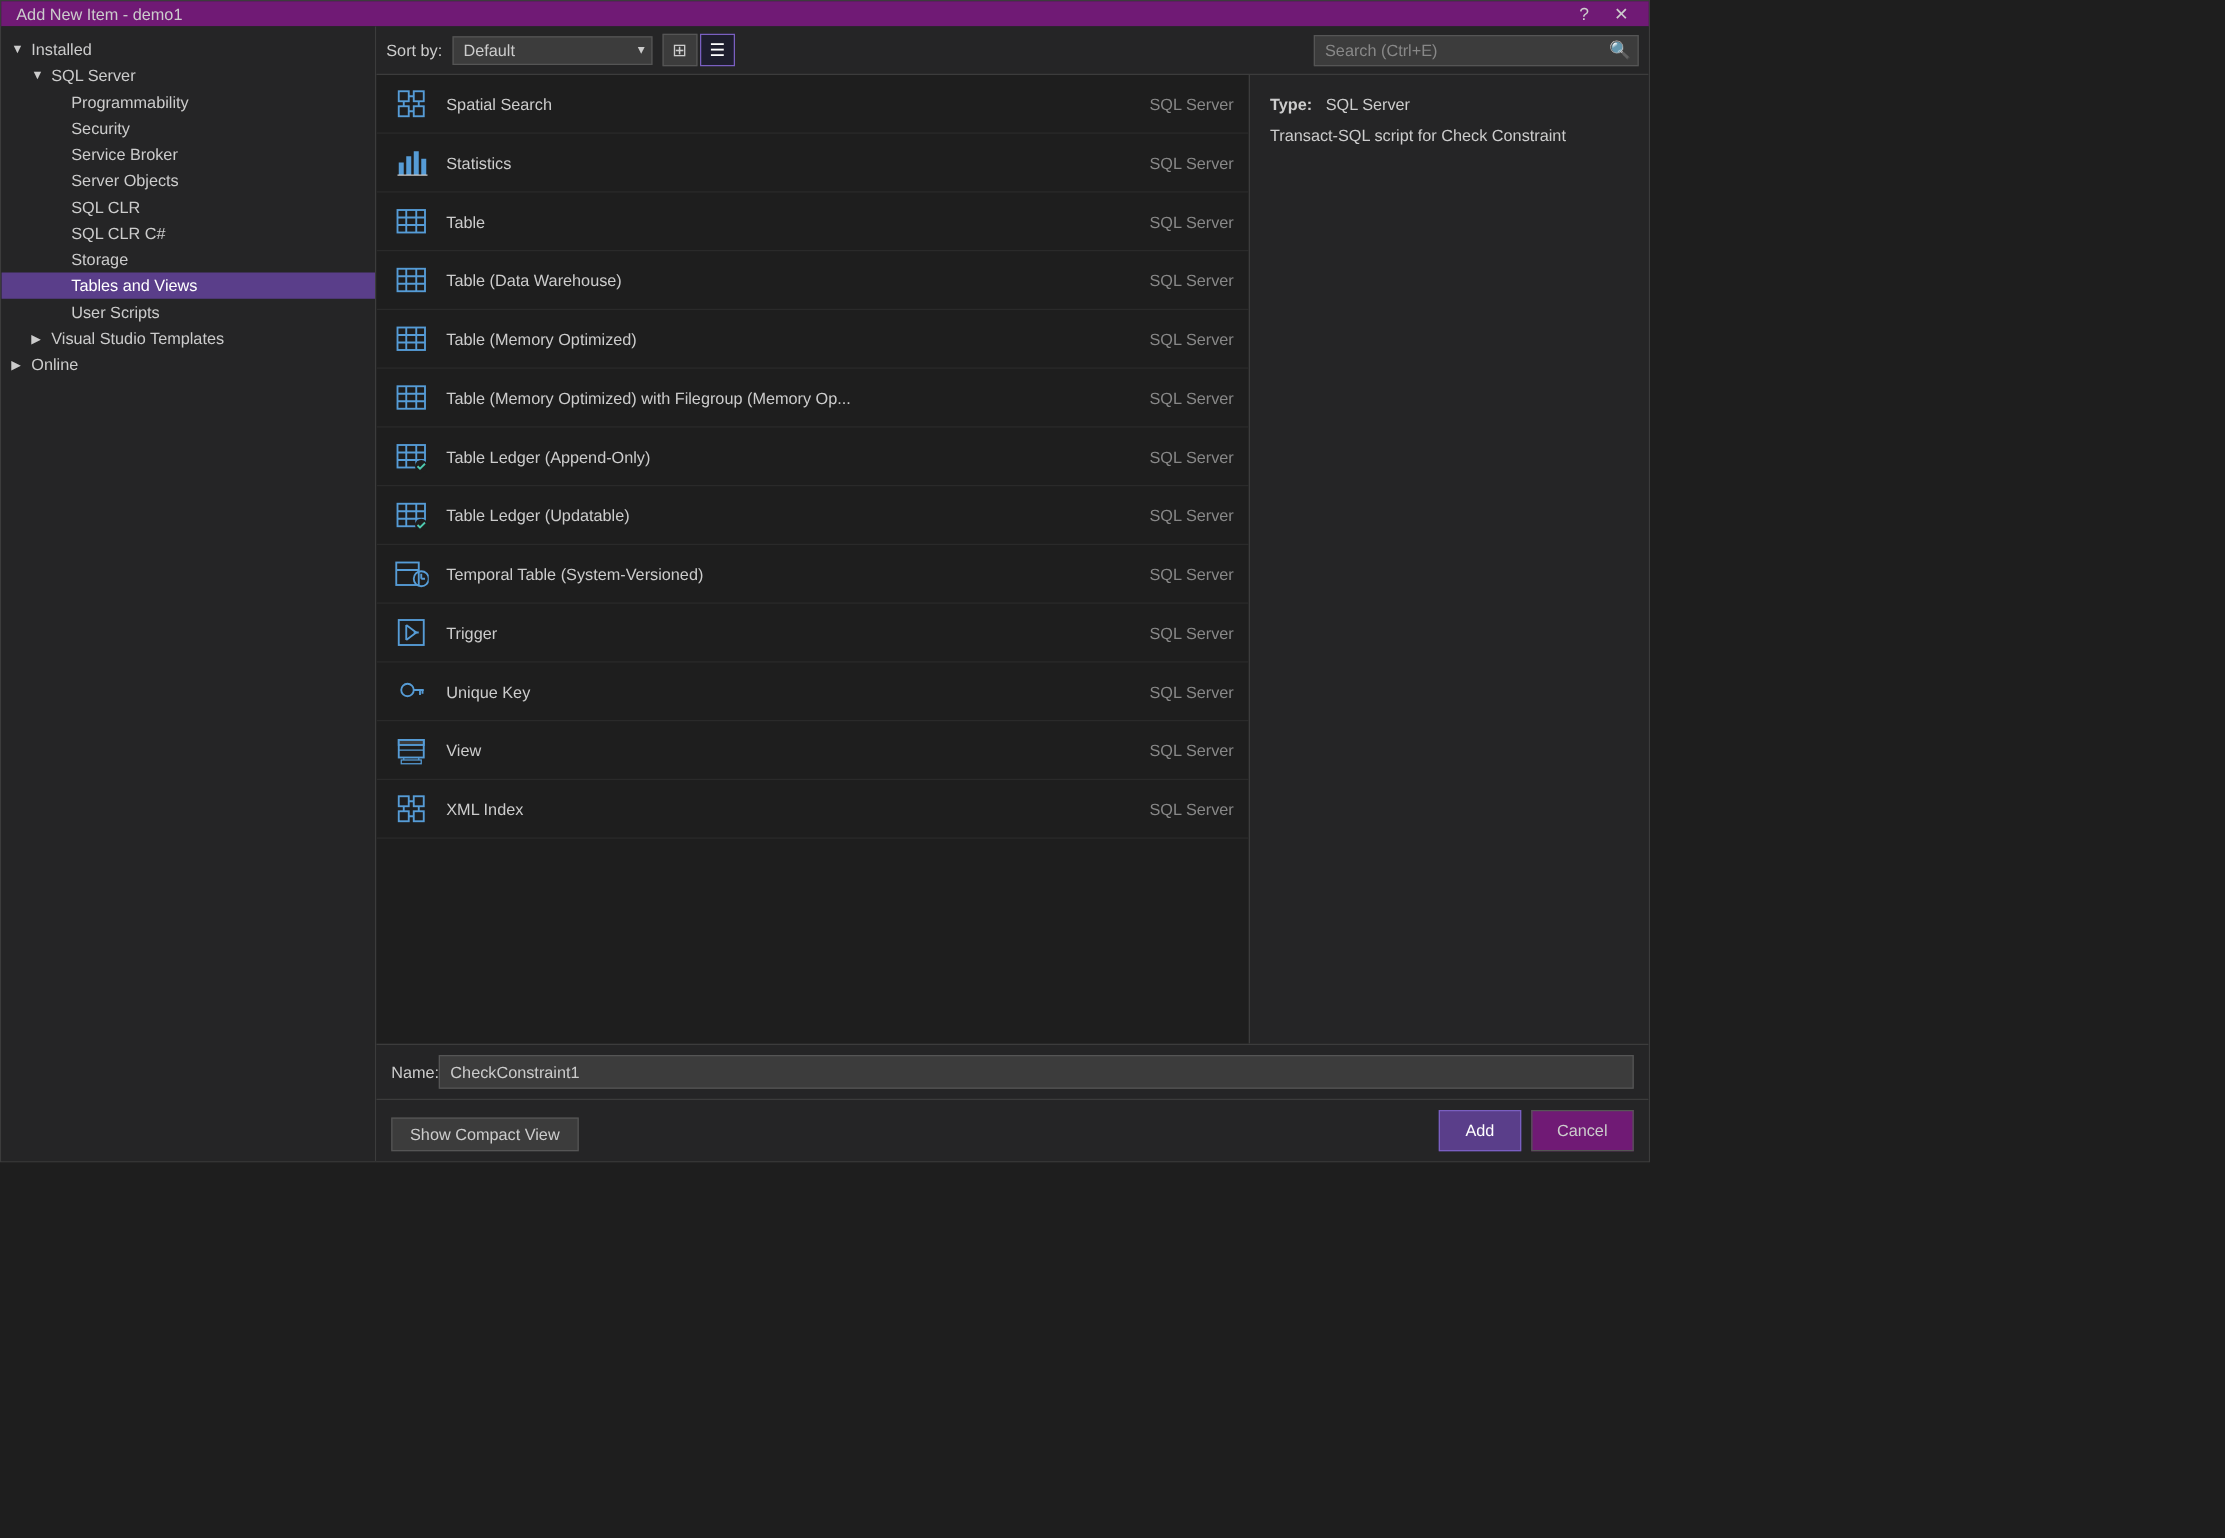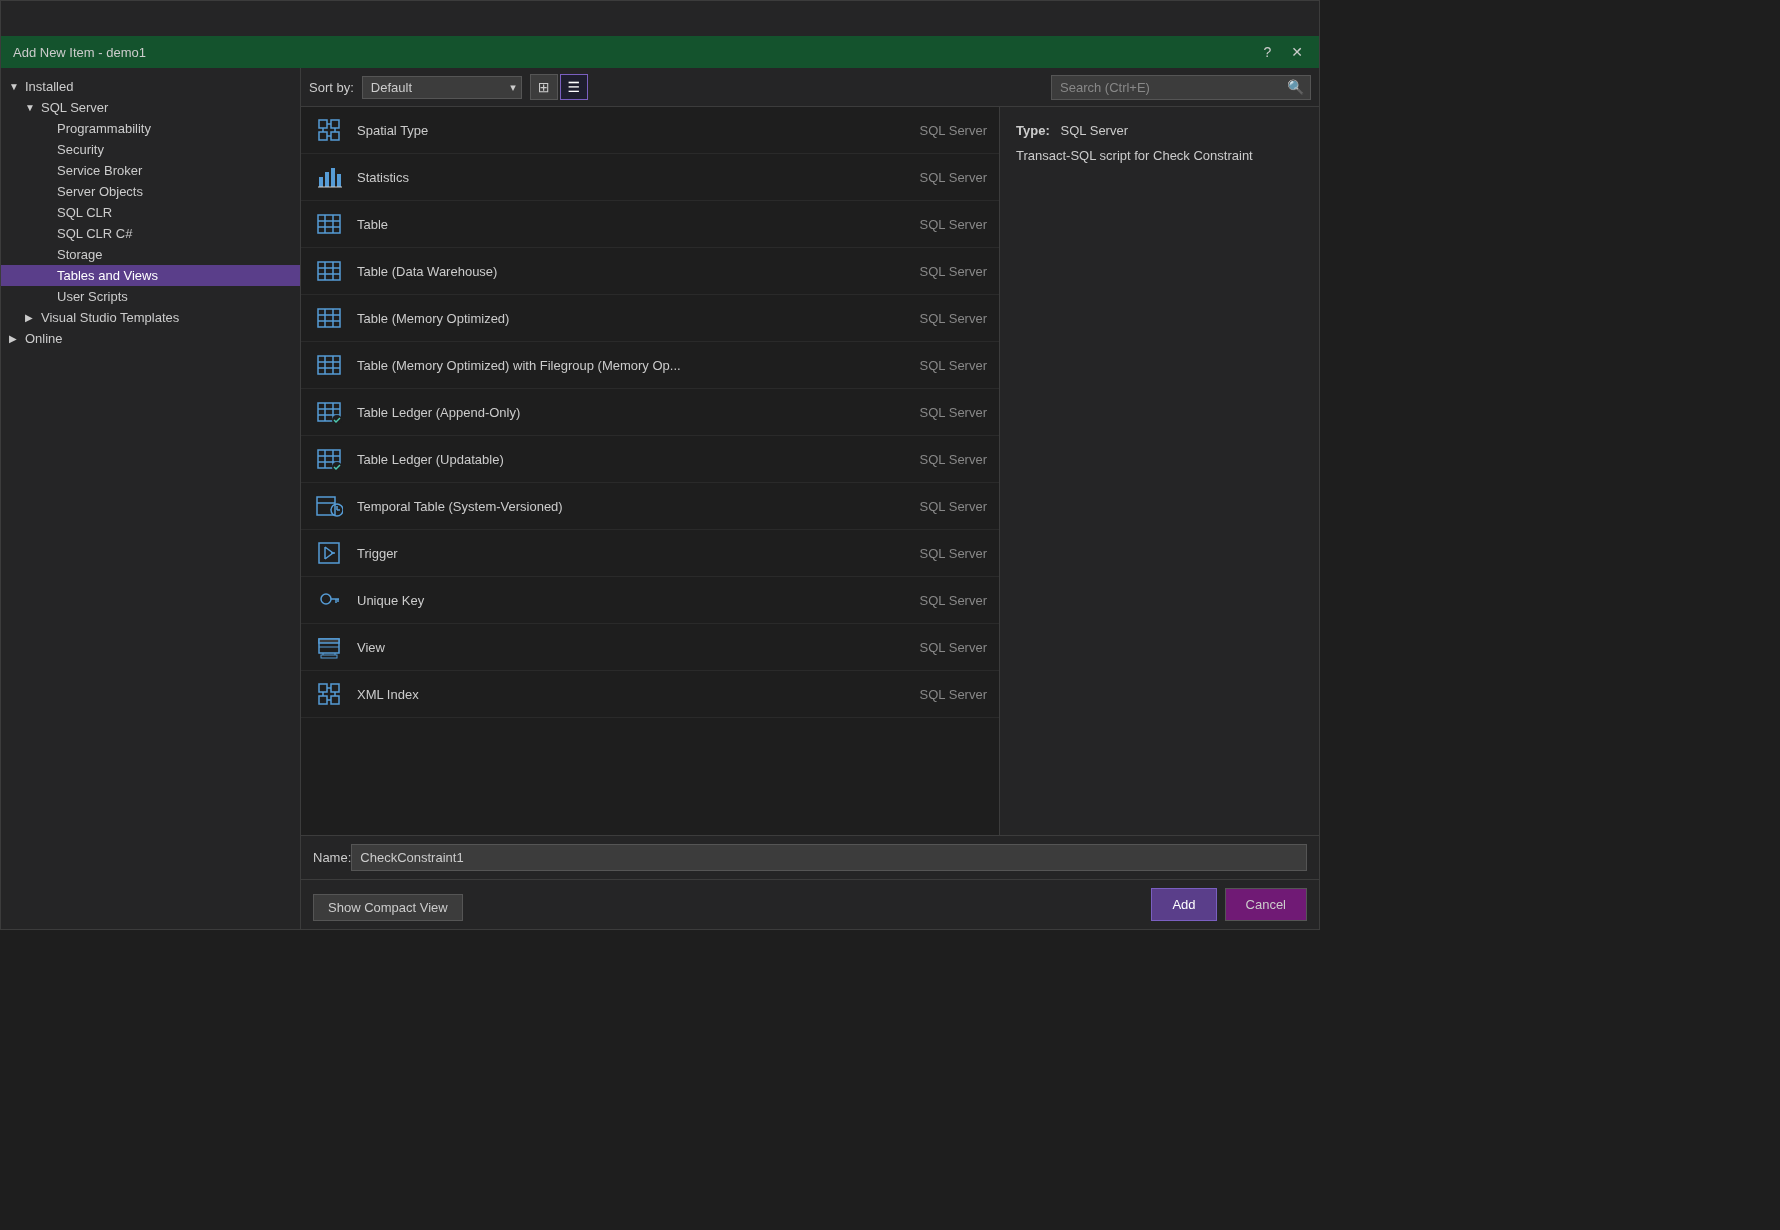--- a/index.html
+++ b/index.html
@@ -14,28 +14,27 @@
     }
     .dialog {
       width: 1320px;
       height: 930px;
       background: #252526;
       border: 1px solid #3c3c3c;
       display: flex;
       flex-direction: column;
     }
     .title-bar {
-      background: #14532d;
+      background: #701a75;
       padding: 6px 12px;
       display: flex;
       align-items: center;
       justify-content: space-between;
-      height: 32px;
+      height: 20px;
       flex-shrink: 0;
-      margin-top: 35px;
     }
     .title-bar-title {
       color: #cccccc;
       font-size: 13px;
     }
     .title-bar-actions {
       display: flex;
       gap: 12px;
     }
     .title-bar-btn {
@@ -417,21 +416,21 @@
                 <rect x="4" y="4" width="8" height="8" stroke="#569cd6" stroke-width="1.5" fill="none"></rect>
                 <rect x="16" y="4" width="8" height="8" stroke="#569cd6" stroke-width="1.5" fill="none"></rect>
                 <rect x="4" y="16" width="8" height="8" stroke="#569cd6" stroke-width="1.5" fill="none"></rect>
                 <rect x="16" y="16" width="8" height="8" stroke="#569cd6" stroke-width="1.5" fill="none"></rect>
                 <line x1="12" y1="8" x2="16" y2="8" stroke="#569cd6" stroke-width="1.5"></line>
                 <line x1="8" y1="12" x2="8" y2="16" stroke="#569cd6" stroke-width="1.5"></line>
                 <line x1="20" y1="12" x2="20" y2="16" stroke="#569cd6" stroke-width="1.5"></line>
                 <line x1="12" y1="20" x2="16" y2="20" stroke="#569cd6" stroke-width="1.5"></line>
               </svg>
             </div>
-            <span class="item-name">Spatial Type</span>
+            <span class="item-name">Spatial Search</span>
             <span class="item-category">SQL Server</span>
           </div>
 
           <div class="list-item">
             <div class="item-icon">
               <svg class="svg-icon" viewBox="0 0 28 28" fill="none">
                 <rect x="4" y="14" width="4" height="10" fill="#569cd6"></rect>
                 <rect x="10" y="9" width="4" height="15" fill="#569cd6"></rect>
                 <rect x="16" y="5" width="4" height="19" fill="#569cd6"></rect>
                 <rect x="22" y="11" width="4" height="13" fill="#569cd6"></rect>

